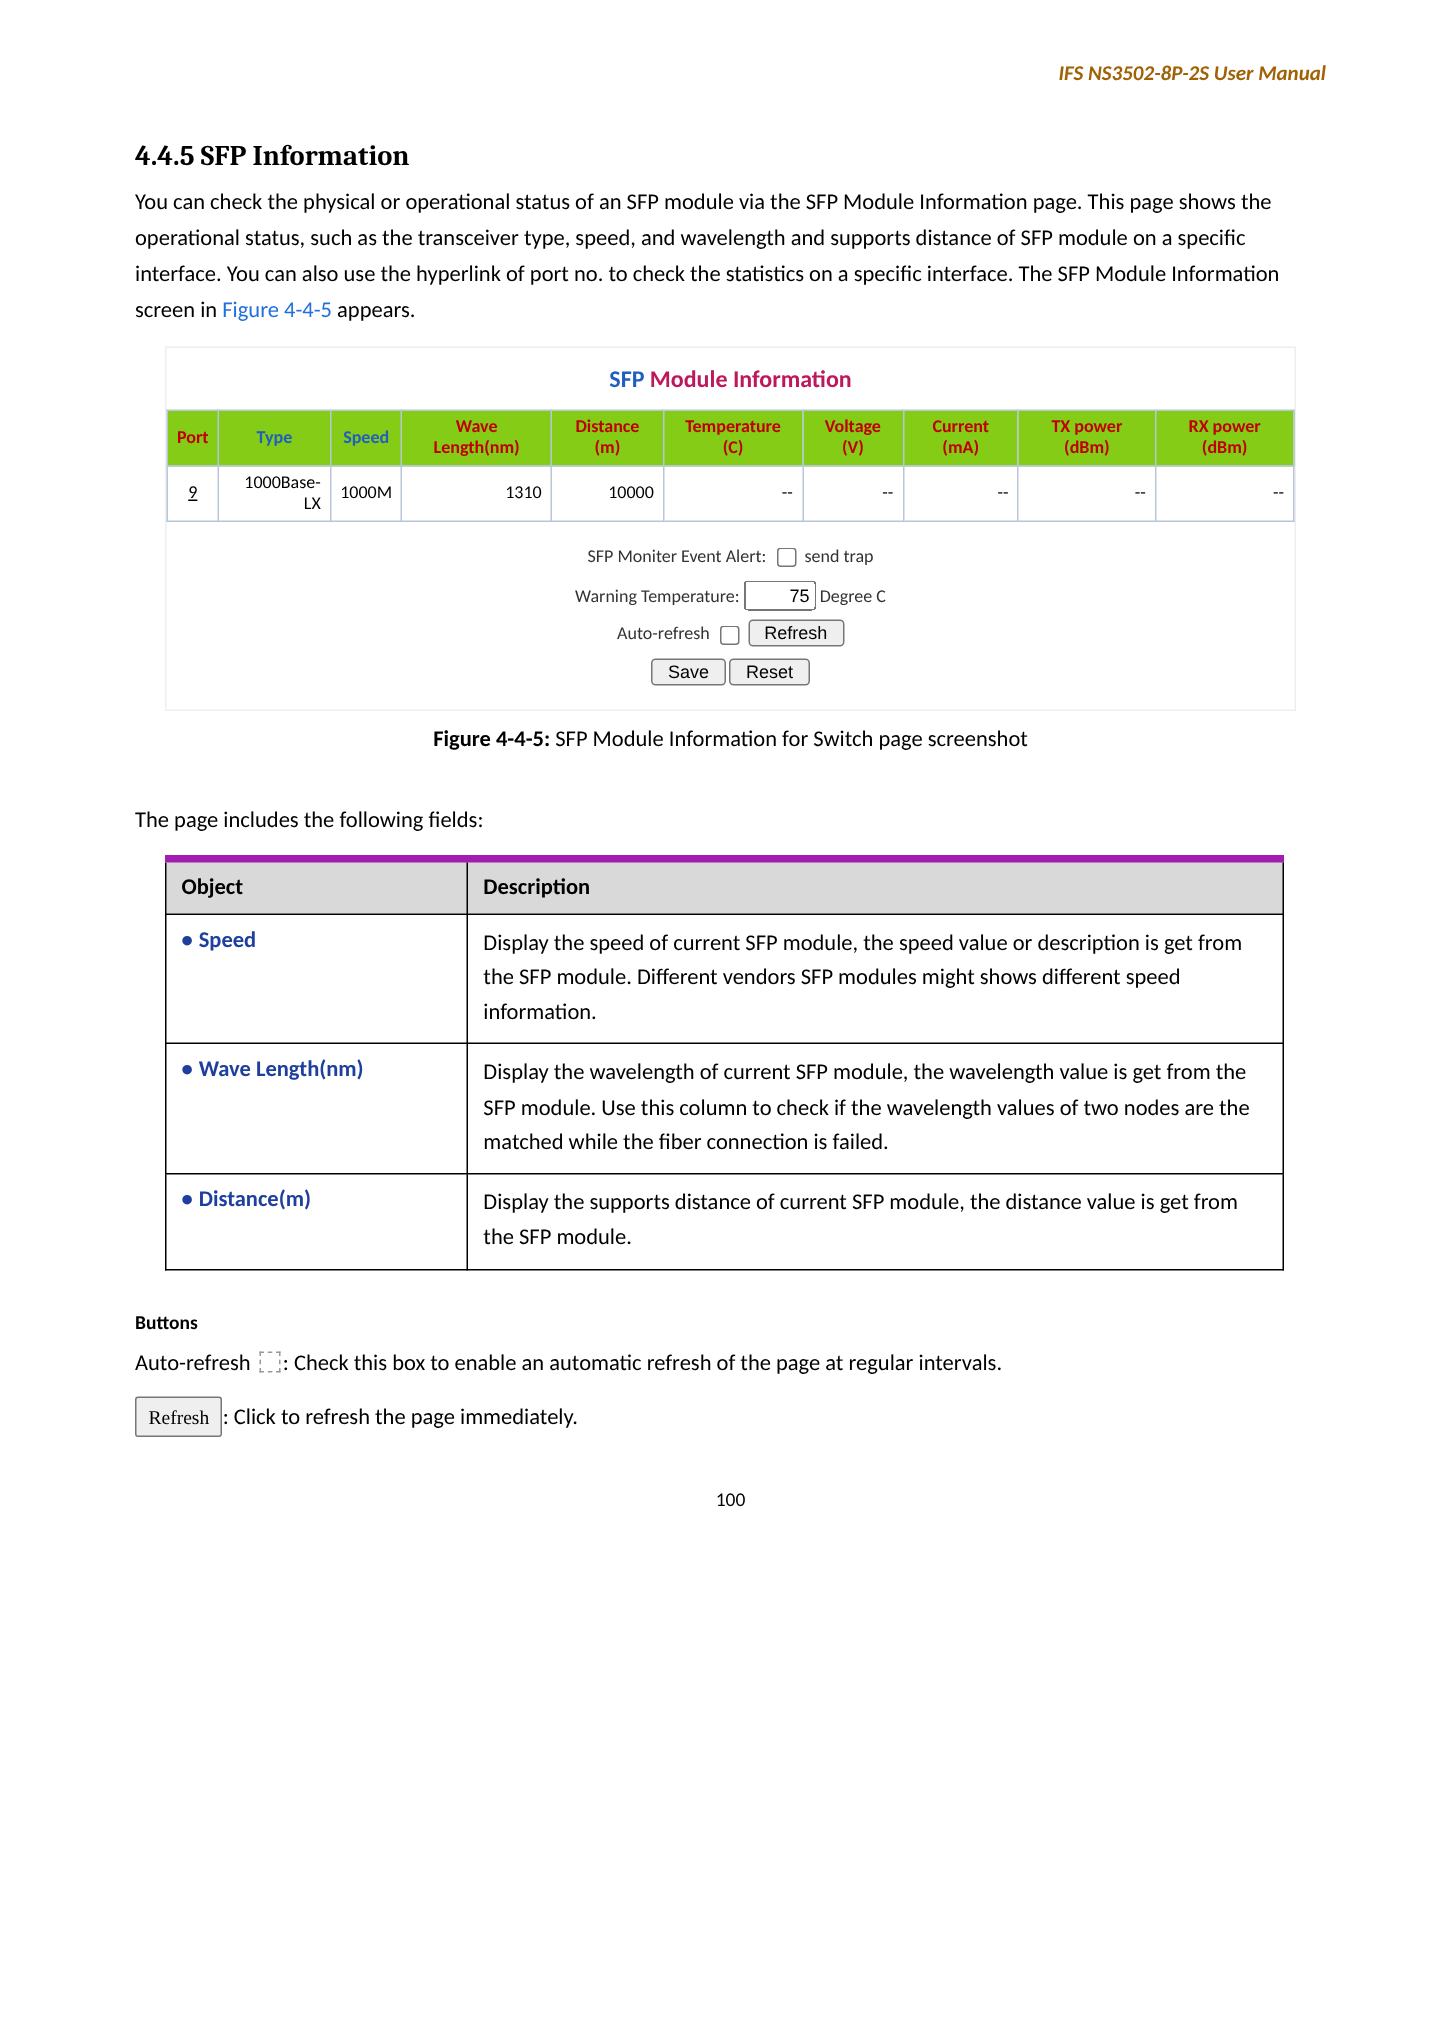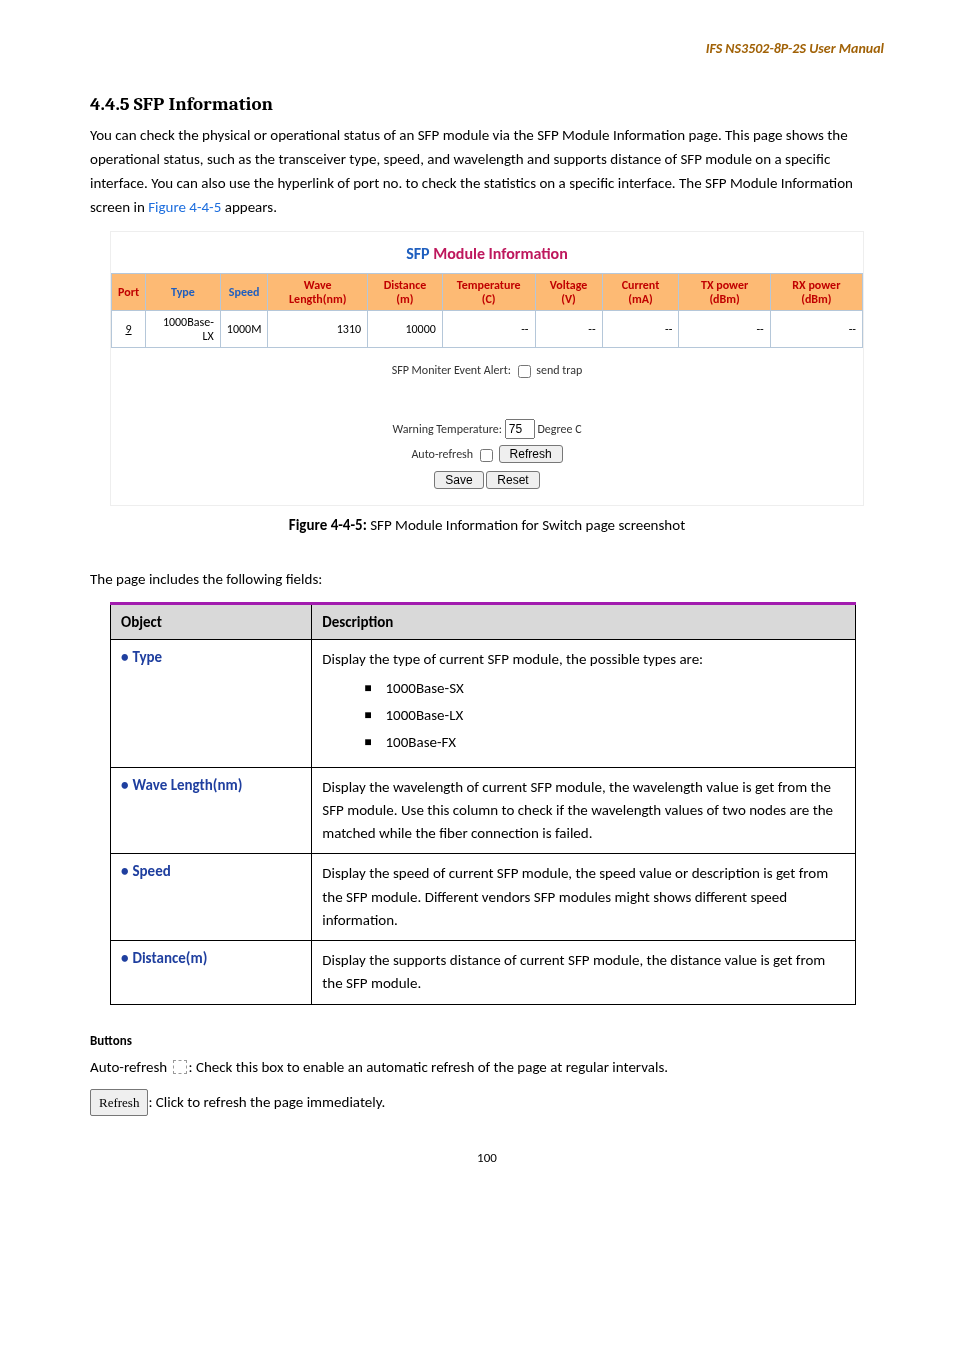--- a/index.html
+++ b/index.html
@@ -52,45 +52,44 @@
     width: 100%;
   }
   table.sfp th, table.sfp td {
     border: 1px solid #b5c7d9;
     font-size: 12px;
     padding: 4px 6px;
     text-align: center;
     vertical-align: middle;
   }
   table.sfp th {
-    background: #fdba74;
+    background: #84cc16;
     font-weight: bold;
   }
   table.sfp th.port { color: #c00000; }
   table.sfp th.blue-head { color: #1f5fbf; }
   table.sfp th.red-head { color: #c00000; }
   table.sfp td.port-cell { 
     text-decoration: underline; 
     color: #000;
   }
   table.sfp tr.alt td { background: #f5f9fc; }
 
   .sfp-controls {
     text-align: center;
     font-size: 12px;
     margin-top: 14px;
     color: #333;
   }
   .sfp-controls .row { margin: 6px 0; }
   .sfp-controls input[type="text"] {
-    width: 30px;
+    width: 48px;
     font-size: 12px;
     padding: 1px 2px;
-    text-align: left;
-    margin-top: 32px;
+    text-align: right;
   }
   .btn {
     font-size: 12px;
     padding: 1px 10px;
     background: #efefef;
     border: 1px solid #777;
     border-radius: 3px;
     cursor: pointer;
   }
   .checkbox {
@@ -114,21 +113,21 @@
     border: 1px solid #000;
     padding: 8px 10px;
     text-align: left;
     vertical-align: top;
     font-size: 15px;
   }
   table.fields thead th { 
     background: #d9d9d9; 
     font-weight: bold; 
   }
-  table.fields thead tr { border-top: 3px solid #a21caf; }
+  table.fields thead tr { border-top: 5px solid #a21caf; }
   table.fields td.obj { 
     width: 27%; 
     font-weight: bold; 
     color: #1f3f9f; 
   }
   .bullet-dot { color: #1f3f9f; margin-right: 4px; }
   ul.types {
     list-style: none;
     margin: 6px 0 0 0;
     padding: 0 0 0 42px;
@@ -253,37 +252,26 @@
 
 <table class="fields">
   <thead>
     <tr>
       <th>Object</th>
       <th>Description</th>
     </tr>
   </thead>
   <tbody>
     <tr>
-      <td class="obj"><span class="bullet-dot">•</span><span>Type</span></td>
-      <td class="desc">
-        <div>Display the type of current SFP module, the possible types are:</div>
-        <ul class="types">
-          <li>1000Base-SX</li>
-          <li>1000Base-LX</li>
-          <li>100Base-FX</li>
-        </ul>
-      </td>
+      <td class="obj"><span class="bullet-dot">•</span><span>Speed</span></td>
+      <td class="desc">Display the speed of current SFP module, the speed value or description is get from the SFP module. Different vendors SFP modules might shows different speed information.</td>
     </tr>
     <tr>
       <td class="obj"><span class="bullet-dot">•</span><span>Wave Length(nm)</span></td>
       <td class="desc">Display the wavelength of current SFP module, the wavelength value is get from the SFP module. Use this column to check if the wavelength values of two nodes are the matched while the fiber connection is failed.</td>
-    </tr>
-    <tr>
-      <td class="obj"><span class="bullet-dot">•</span><span>Speed</span></td>
-      <td class="desc">Display the speed of current SFP module, the speed value or description is get from the SFP module. Different vendors SFP modules might shows different speed information.</td>
     </tr>
     <tr>
       <td class="obj"><span class="bullet-dot">•</span><span>Distance(m)</span></td>
       <td class="desc">Display the supports distance of current SFP module, the distance value is get from the SFP module.</td>
     </tr>
   </tbody>
 </table>
 
 <h3 class="buttons-h">Buttons</h3>
 

